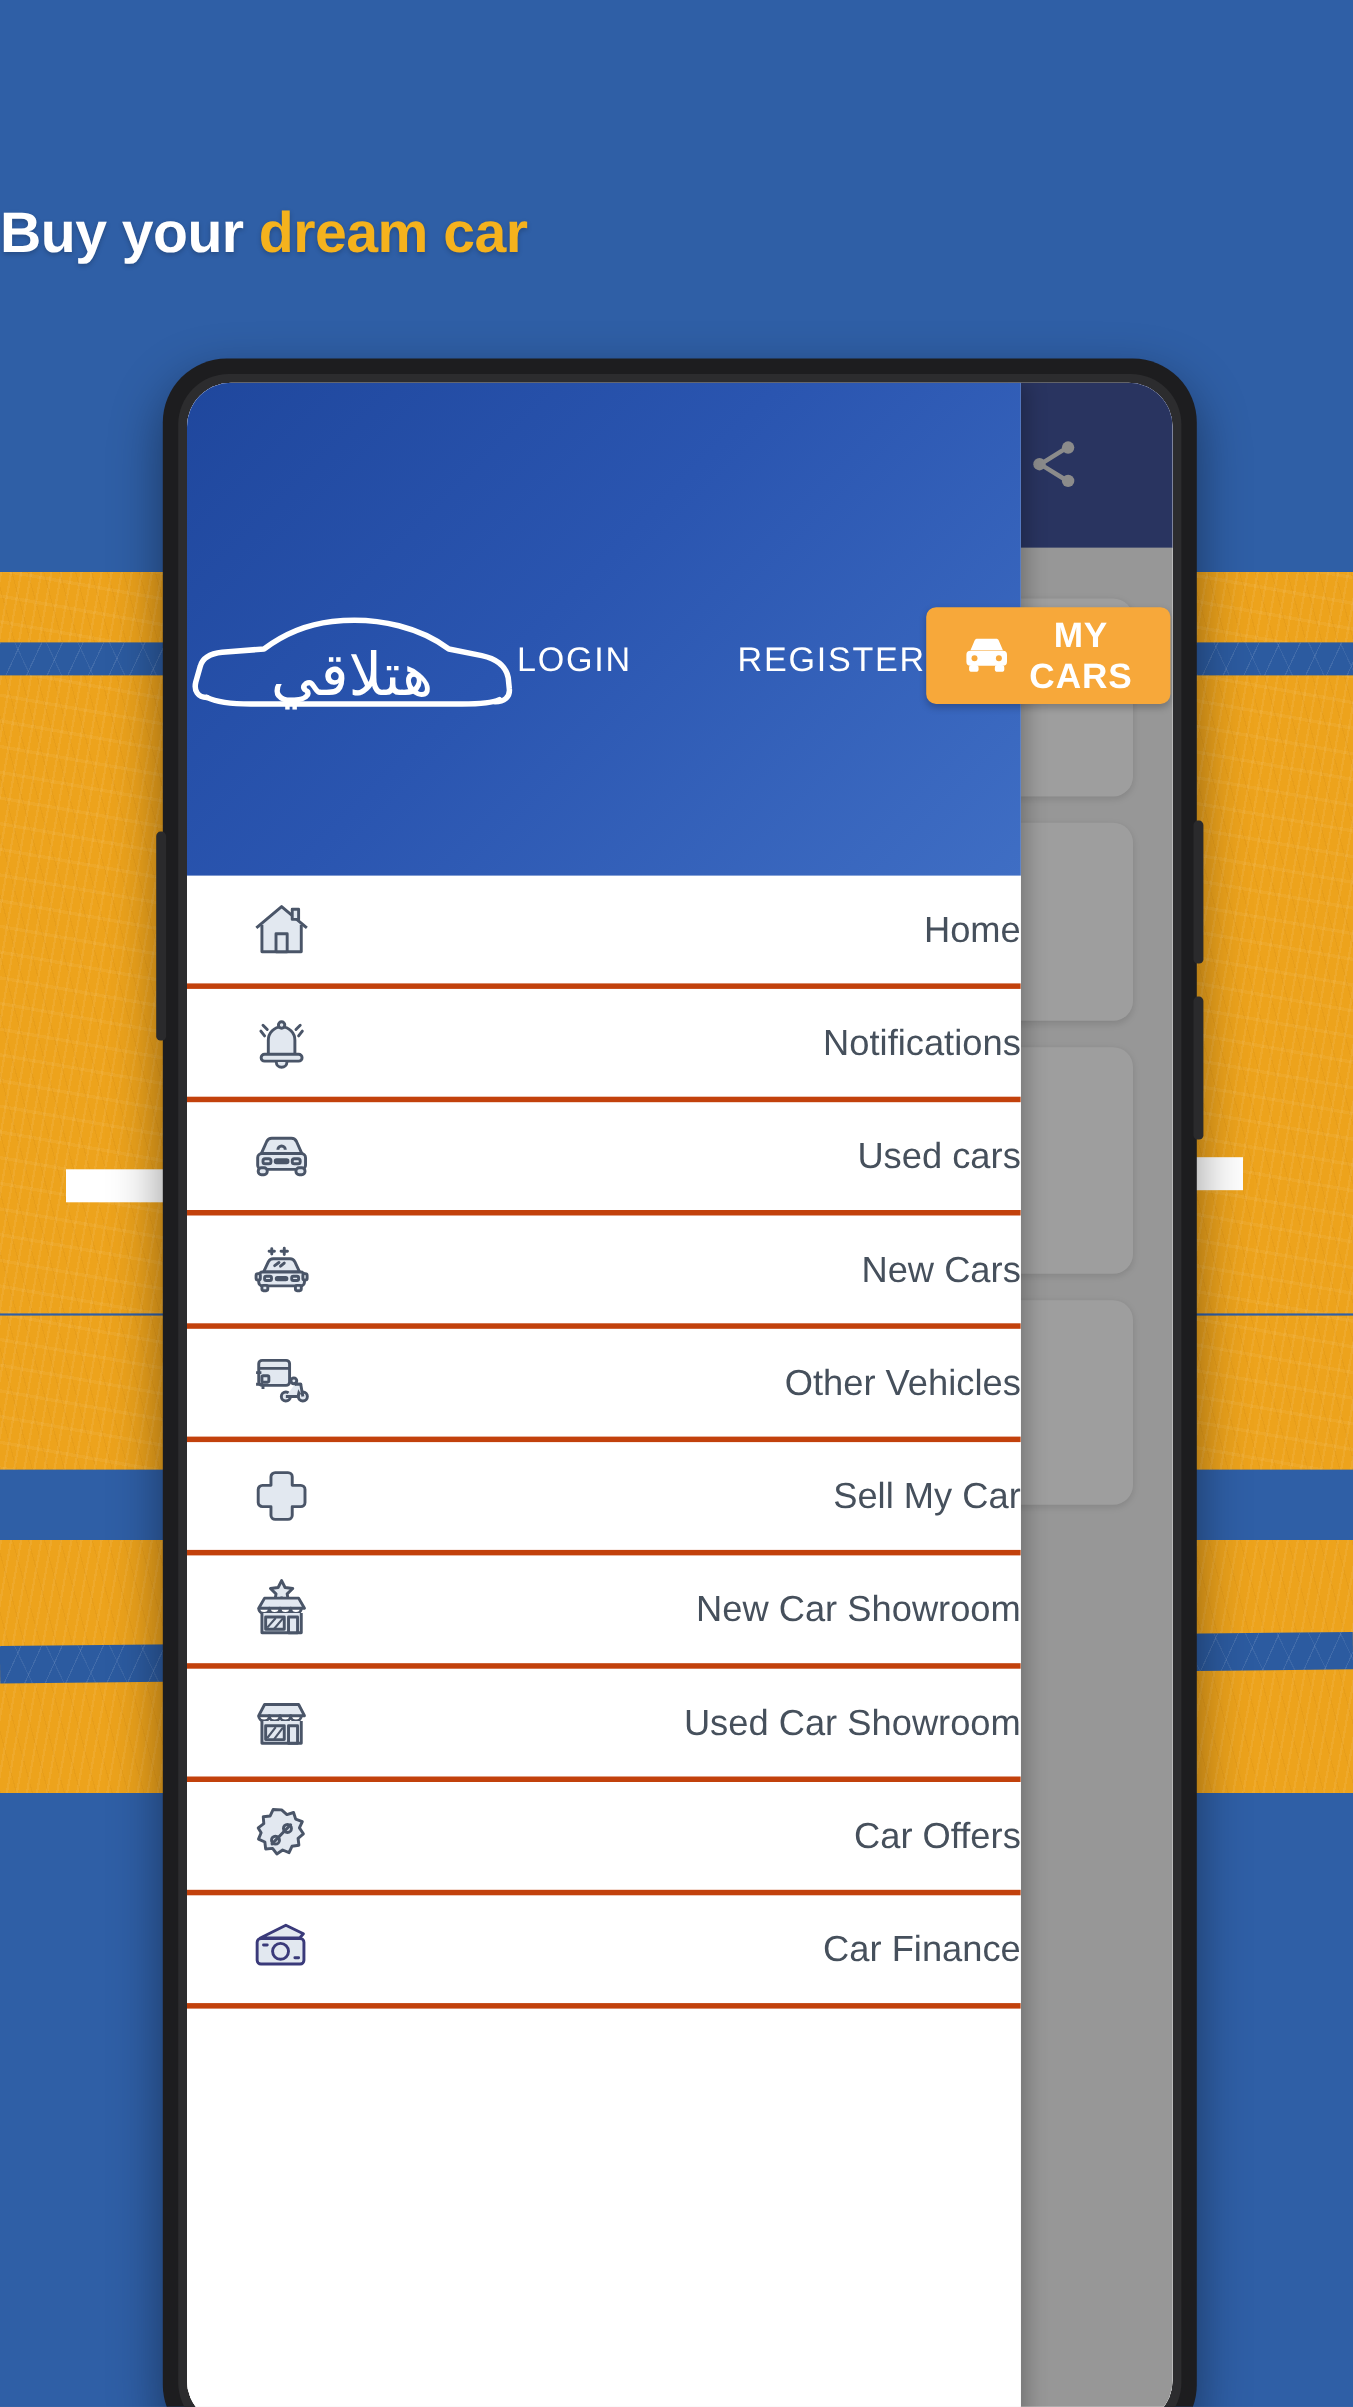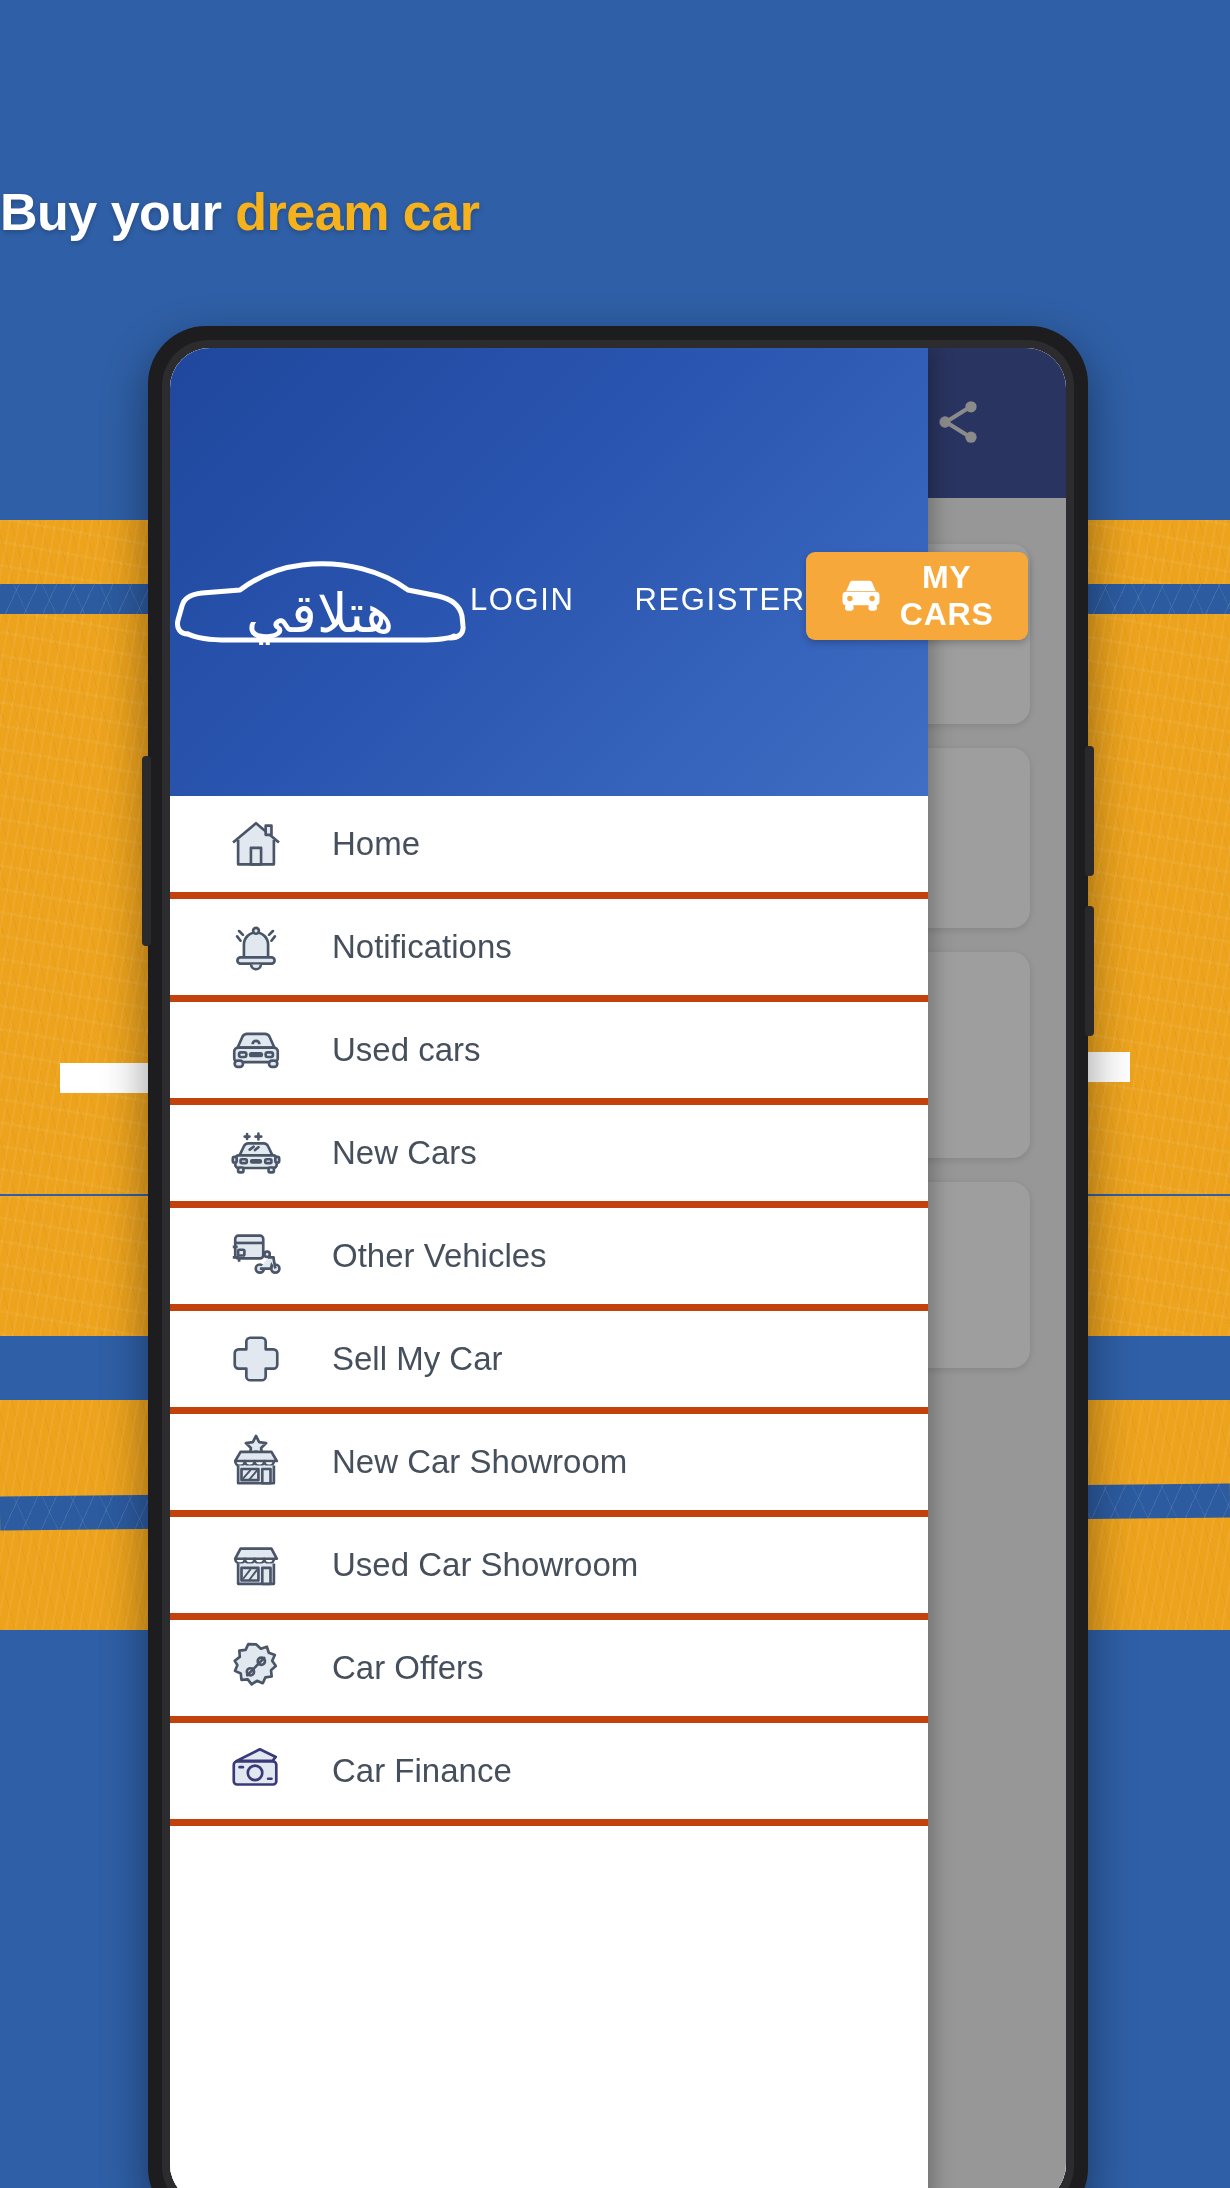--- a/index.html
+++ b/index.html
@@ -135,21 +135,21 @@
   .drawer-header {
     height: 448px;
     background: linear-gradient(135deg, #1f479d 0%, #2a55b0 45%, #3f6ec4 100%);
     display: flex; flex-direction: row; align-items: center;
     flex: none;
     position: relative;
   }
   .logo-wrap { margin-top: 66px; }
   .auth-row {
     margin-top: 56px; width: 100%;
-    display: flex; justify-content: center; gap: 60px;
+    display: flex; justify-content: center; gap: 96px;
   }
   .auth-link {
     color: #fff; font-size: 31px; letter-spacing: 1.6px; cursor: pointer;
   }
   .mycars-btn {
     margin-top: 48px;
     background: #f7a83a;
     color: #fff;
     border: none;
     border-radius: 9px;
@@ -159,23 +159,24 @@
     font-size: 32px; font-weight: bold; letter-spacing: .8px;
     box-shadow: 0 3px 7px rgba(0,0,0,.22);
     cursor: pointer;
     font-family: "Liberation Sans", sans-serif;
   }
 
   .menu { flex: 1; overflow: hidden; background: #fff; }
   .menu-item {
     height: 103px;
     display: flex; align-items: center;
-    border-bottom: 7px solid #c2410c;
+    border-bottom: 5px solid #c2410c;
     padding-left: 48px;
     cursor: pointer;
+    justify-content: space-between;
   }
   .menu-icon {
     width: 76px; flex: none;
     display: flex; align-items: center; justify-content: center;
   }
   .menu-label {
     margin-left: 38px;
     font-size: 33px;
     color: #46505c;
     white-space: nowrap;

